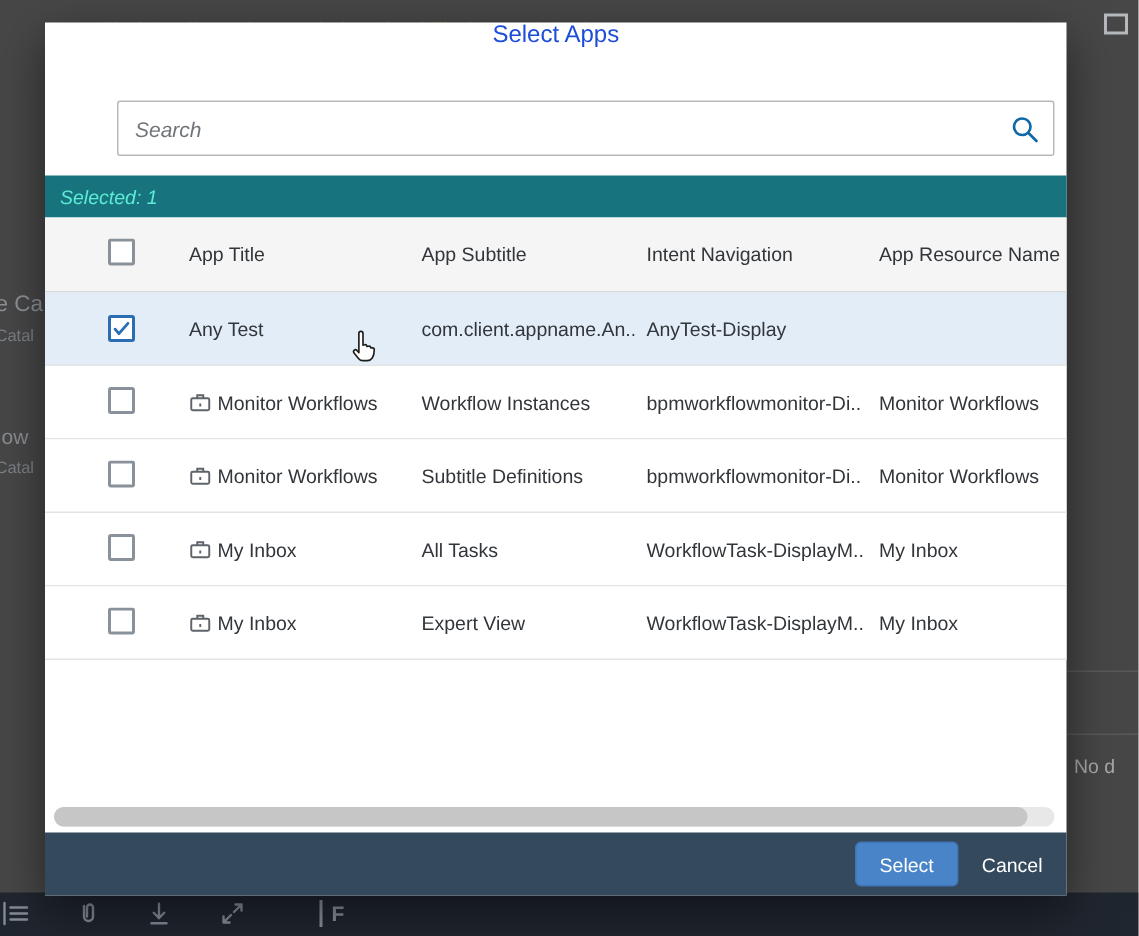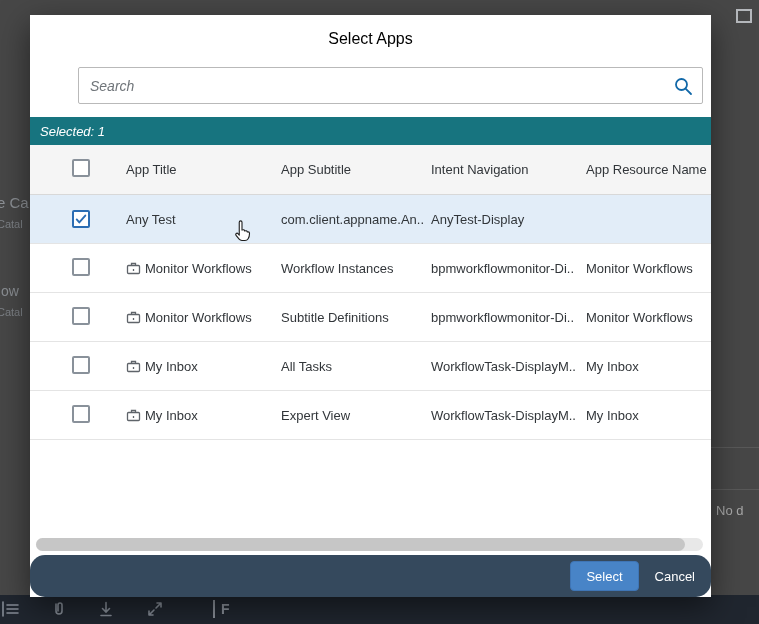--- a/index.html
+++ b/index.html
@@ -46,39 +46,39 @@
           color: #8a9099; border-left: 2px solid #8a9099; padding-left: 6px; line-height: 18px; }
 
   
   .dialog {
     position: absolute; left: 30px; top: 15px; width: 681px; height: 582px;
     background: #fff;
     box-shadow: 0 10px 30px rgba(0,0,0,.5);
     z-index: 5;
   }
   .dlg-header {
-    height: 48px; display: flex; align-items: center; justify-content: center;
-    font-size: 16px; color: #000000;
+    height: 48px; display: flex; justify-content: center;
+    font-size: 16px; color: #1d4ed8;
   }
   .search-band { height: 54px; padding: 4px 8px 0 8px; margin-left: 40px; }
   .search-box {
     position: relative; height: 37px;
     border: 1px solid #b9b9b9; border-radius: 2px; background: #fff;
   }
   .search-box input {
     width: 100%; height: 100%; border: none; outline: none;
     padding: 0 38px 0 11px; font-size: 14px; background: transparent;
     font-family: "Liberation Sans", sans-serif; color: #32363a;
   }
   .search-box input::placeholder { font-style: italic; color: #70757a; }
   .search-icon { position: absolute; right: 9px; top: 8px; width: 20px; height: 20px; cursor: pointer; }
   .search-icon svg { stroke: #1168a8; fill: none; stroke-width: 1.8; stroke-linecap: round; }
 
   .sel-bar {
-    height: 28px; background: #17747f; color: #ffffff;
+    height: 28px; background: #17747f; color: #5eead4;
     display: flex; align-items: center; padding-left: 10px;
     font-size: 13px; font-style: italic;
   }
 
   .grid-row {
     display: grid;
     grid-template-columns: 66px 155px 150px 155px 1fr;
     align-items: center;
     padding-left: 22px;
   }
@@ -109,21 +109,21 @@
     background: #e8e8e8; border-radius: 7px; cursor: pointer;
   }
   .hscroll .thumb {
     position: absolute; left: 0; top: 0; bottom: 0; width: calc(100% - 18px);
     background: #c6c6c6; border-radius: 7px; cursor: grab;
   }
 
   .dlg-footer {
     position: absolute; left: 0; right: 0; bottom: 0; height: 42px;
     background: #35495d; display: flex; align-items: center; justify-content: flex-end;
-    gap: 16px; padding: 0 16px; border-radius: 15px;
+    gap: 16px; padding: 0 16px;
   }
   .btn-select {
     background: #4884c7; border: 1px solid #3f75b5; color: #fff;
     height: 30px; padding: 0 15px; border-radius: 4px; font-size: 13px;
     font-family: "Liberation Sans", sans-serif; cursor: pointer;
   }
   .btn-cancel {
     background: transparent; border: none; color: #fff; font-size: 13px;
     font-family: "Liberation Sans", sans-serif; cursor: pointer;
   }

